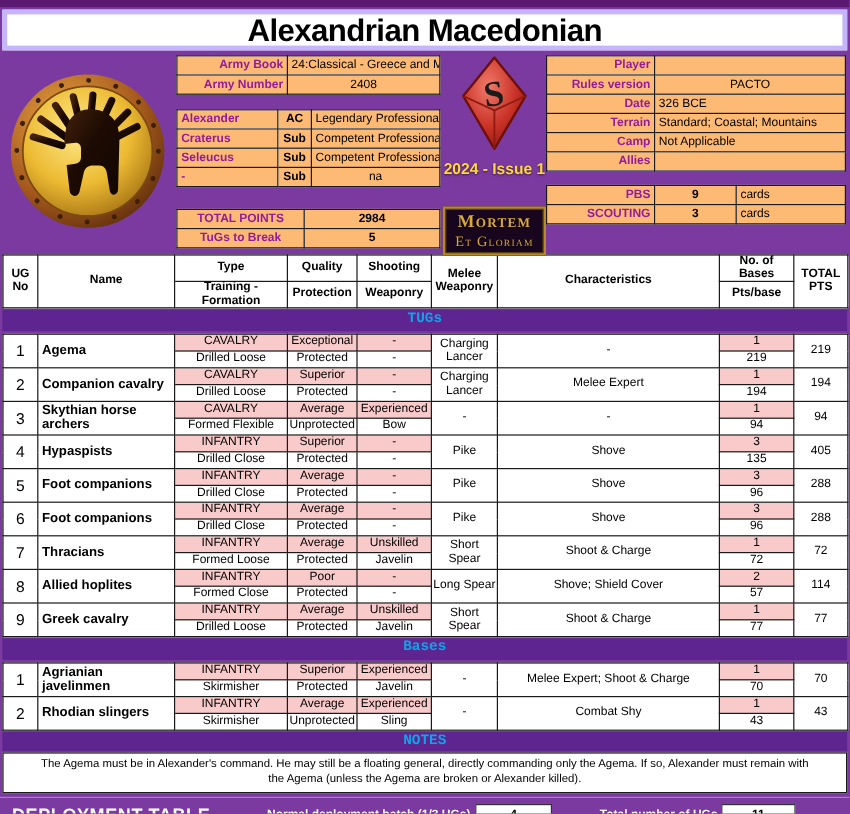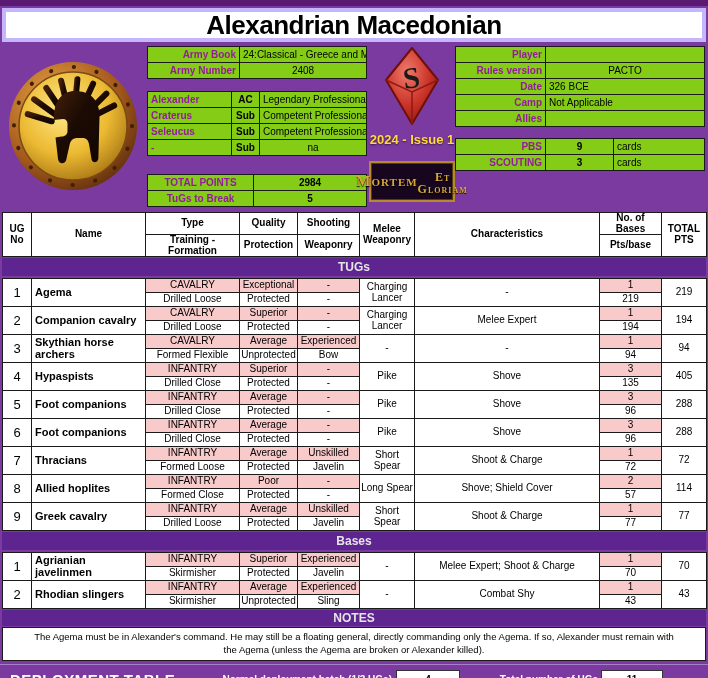--- a/index.html
+++ b/index.html
@@ -26,60 +26,60 @@
   }
   .titlebar h1{font-size:26px;font-weight:bold;color:#000;letter-spacing:-.5px;}
 
   
   .header{position:relative;height:168px;margin:0 2px;}
   .shield{position:absolute;left:5px;top:5px;}
 
   .army-tables{position:absolute;left:145px;top:4px;width:220px;}
   table{border-collapse:collapse;table-layout:fixed;}
   .htab{width:100%;background:#fff;}
-  .htab td{border:1px solid var(--line);font-size:10px;height:16px;padding:0 3px;background:#84cc16;overflow:hidden;white-space:nowrap;}
+  .htab td{border:1px solid var(--line);font-size:10px;height:16px;padding:0 3px;background:#fdba74;overflow:hidden;white-space:nowrap;}
   .lab{color:var(--label-magenta);font-weight:bold;text-align:right;}
   .lab-left{color:var(--label-magenta);font-weight:bold;text-align:left;}
   .cen{text-align:center;}
   .small{font-size:7.5px;}
   .bold{font-weight:bold;}
   .gap8{margin-top:18px;}
   .gap12{margin-top:12px;}
 
   .mid-col{position:absolute;left:366px;top:0;width:88px;text-align:center;}
   .edition{color:var(--gold);font-weight:bold;font-size:13px;text-shadow:0 1px 2px rgba(0,0,0,.55);margin-top:2px;}
   .meg-logo{
-    margin:14px auto 0 auto;width:86px;height:41px;background:#17061d;
+    margin:24px auto 0 auto;width:86px;height:41px;background:#17061d;
     border:2px solid #b8892a;box-shadow:inset 0 0 0 1px #54400f;
-    display:flex;flex-direction:row;align-items:center;justify-content:center;
+    display:flex;flex-direction:column;align-items:center;justify-content:center;
     font-family:"Liberation Serif",serif;color:var(--logo-gold);
     text-shadow:0 1px 1px #000;line-height:1;
   }
   .meg-logo .l1{font-size:15px;font-weight:bold;font-variant:small-caps;letter-spacing:1px;}
-  .meg-logo .l2{font-size:12px;font-weight:bold;font-variant:small-caps;letter-spacing:1px;margin-top:2px;}
+  .meg-logo .l2{font-size:12px;font-weight:normal;font-variant:small-caps;letter-spacing:1px;margin-top:2px;}
 
   .right-tables{position:absolute;left:453px;top:4px;width:250px;}
   .htab td.val-left{text-align:left;}
 
   
   .units-wrap{margin:2px 2px 0 2px;}
   .units{width:704px;background:#fff;}
   .units col.c-ug{width:29px;} .units col.c-name{width:114px;} .units col.c-type{width:94px;}
   .units col.c-qual{width:58px;} .units col.c-shoot{width:62px;} .units col.c-melee{width:55px;}
   .units col.c-char{width:185px;} .units col.c-bases{width:62px;} .units col.c-total{width:45px;}
   .units th{border:1px solid var(--line);background:#fff;font-size:10px;font-weight:bold;
     height:14px;text-align:center;white-space:pre-line;line-height:1.05;padding:0 1px;}
   .units td{border:1px solid var(--line);font-size:10px;height:14px;text-align:center;
     padding:0 1px;line-height:1.05;background:#fff;}
   .units td.pink{background:var(--pink);}
   .units td.u-no{font-size:13px;}
   .units td.u-name{text-align:left;font-weight:bold;font-size:11px;padding-left:3px;}
   .band{margin:1px 2px 0 2px;height:18px;background:var(--band-purple);
-    display:flex;align-items:center;justify-content:center;
-    color:#e5e5e5;font-weight:bold;font-size:12px;}
+    display:flex;align-items:flex-start;justify-content:center;
+    color:#0ea5e9;font-weight:bold;font-size:12px;font-family:Liberation Mono, monospace;}
   .notes-box{margin:1px 2px 0 2px;background:#fff;border:1px solid var(--line);
     font-size:9.5px;color:#000;text-align:center;padding:3px 28px;line-height:1.35;}
 
   
   .deploy{position:relative;height:31px;margin-top:3px;border-top:1px solid #a87fc8;}
   .deploy .dt{position:absolute;left:10px;top:6px;color:#fff;font-size:15px;font-weight:bold;letter-spacing:.5px;}
   .deploy .dlab1{position:absolute;left:205px;width:187px;top:9px;color:#fff;font-size:10px;font-weight:bold;text-align:right;}
   .deploy .dbox1{position:absolute;left:396px;top:5px;width:64px;height:19px;background:#fff;border:1px solid #333;
     display:flex;align-items:center;justify-content:center;font-size:10px;font-weight:bold;color:#000;}
   .deploy .dlab2{position:absolute;left:460px;width:138px;top:9px;color:#fff;font-size:10px;font-weight:bold;text-align:right;}
@@ -231,20 +231,24 @@
         <td class="lab">Player</td>
         <td class="val-left"></td>
       </tr>
       <tr>
         <td class="lab">Rules version</td>
         <td class="cen">PACTO</td>
       </tr>
       <tr>
         <td class="lab">Date</td>
         <td class="val-left">326 BCE</td>
+      </tr>
+      <tr>
+        <td class="lab">Terrain</td>
+        <td class="val-left">Standard; Coastal; Mountains</td>
       </tr>
       <tr>
         <td class="lab">Camp</td>
         <td class="val-left">Not Applicable</td>
       </tr>
       <tr>
         <td class="lab">Allies</td>
         <td class="val-left"></td>
       </tr>
     </tbody>

